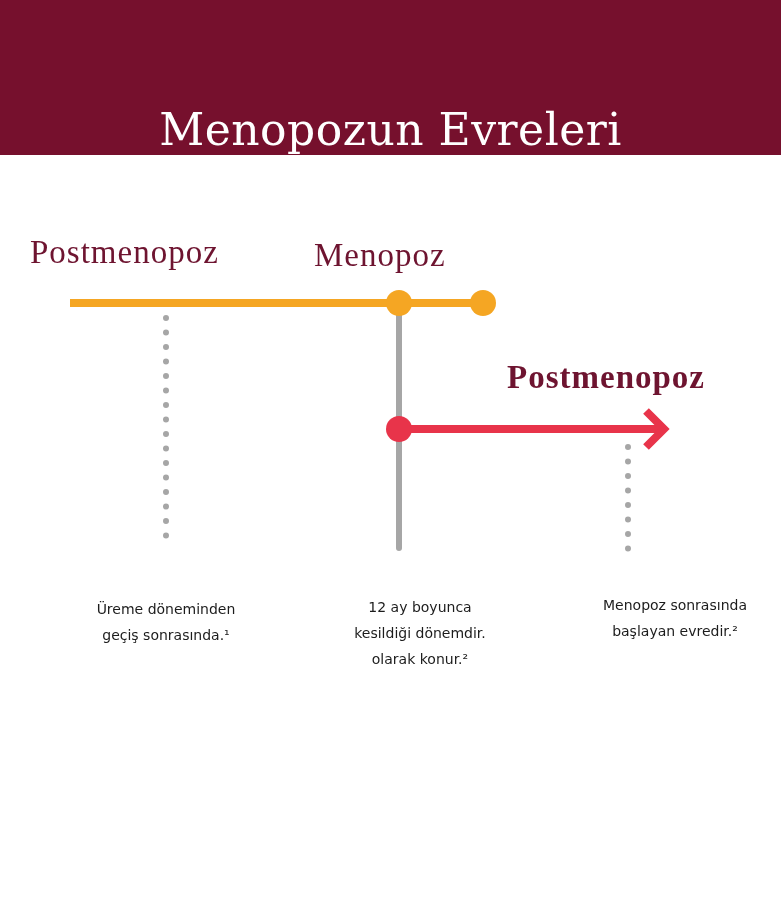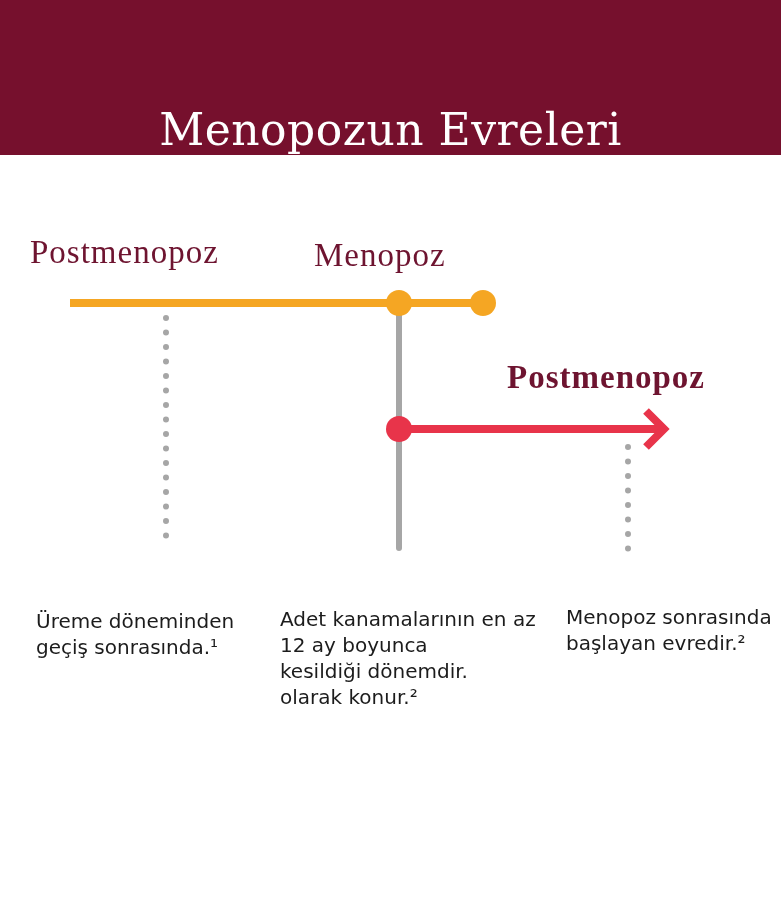--- a/index.html
+++ b/index.html
@@ -17,22 +17,22 @@
       font-family: "DejaVu Serif", serif;
       color: #ffffff; font-size: 44px; letter-spacing: 0.5px;
       margin-top: -2px;
     }
     .stage-label {
       position: absolute; font-family: "Liberation Serif", serif;
       color: #6e1430; font-size: 33px; letter-spacing: 1px; white-space: nowrap;
     }
     .diagram { position: absolute; left: 0; top: 0; }
     .desc {
-      position: absolute; text-align: left; color: #1c1c1c;
-      font-family: "DejaVu Sans", sans-serif; font-size: 20px; line-height: 26px; margin-top: 12px;
+      position: absolute; text-align: center; color: #1c1c1c;
+      font-family: "DejaVu Sans", sans-serif; font-size: 14px; line-height: 26px;
     }
     .desc .line { display: block; white-space: nowrap; }
   </style>
 </head>
 <body>
 
 <div class="header">
   <div class="title">Menopozun Evreleri</div>
 </div>
 
@@ -56,21 +56,20 @@
   <polyline points="646,411 664,429 646,447" fill="none" stroke="#e8344a" stroke-width="8" stroke-linecap="butt" stroke-linejoin="miter"></polyline>
   <circle cx="399" cy="429" r="13" fill="#e8344a"></circle>
 </svg>
 
 <div class="desc" style="left:36px; top:596px; width:260px;">
   <span class="line">Üreme döneminden</span>
   <span class="line">geçiş sonrasında.¹</span>
 </div>
 
 <div class="desc" style="left:280px; top:594px; width:280px;">
-  <span class="line">Adet kanamalarının en az</span>
   <span class="line">12 ay boyunca</span>
   <span class="line">kesildiği dönemdir.</span>
   <span class="line">olarak konur.²</span>
 </div>
 
 <div class="desc" style="left:566px; top:592px; width:218px;">
   <span class="line">Menopoz sonrasında</span>
   <span class="line">başlayan evredir.²</span>
 </div>
 

